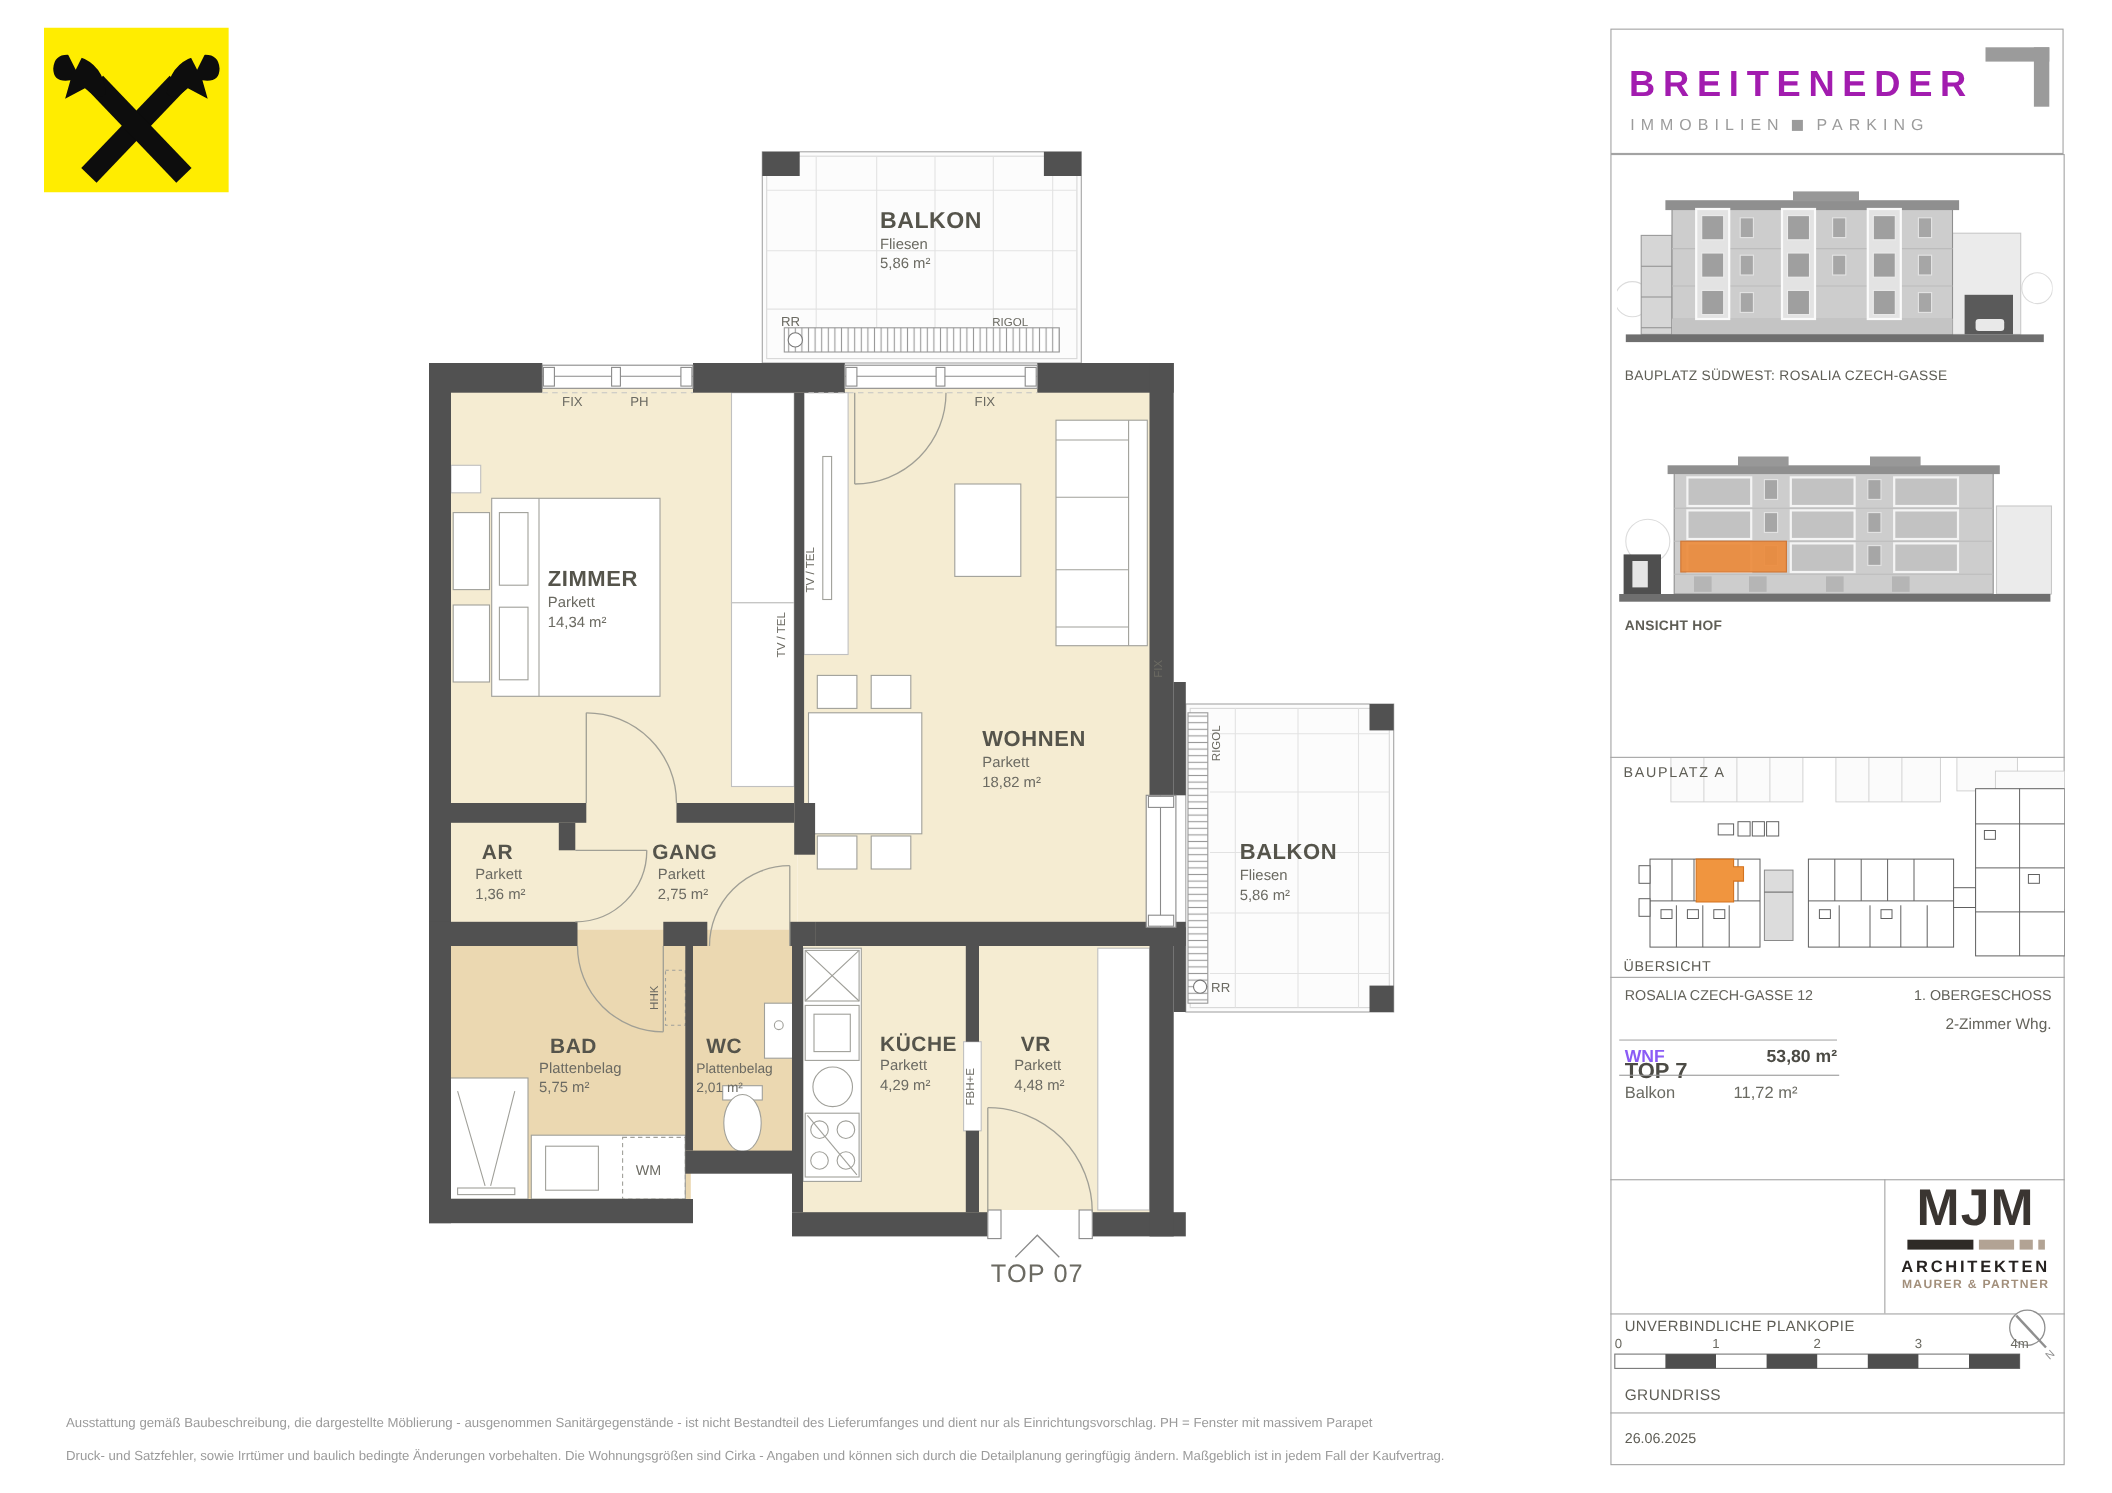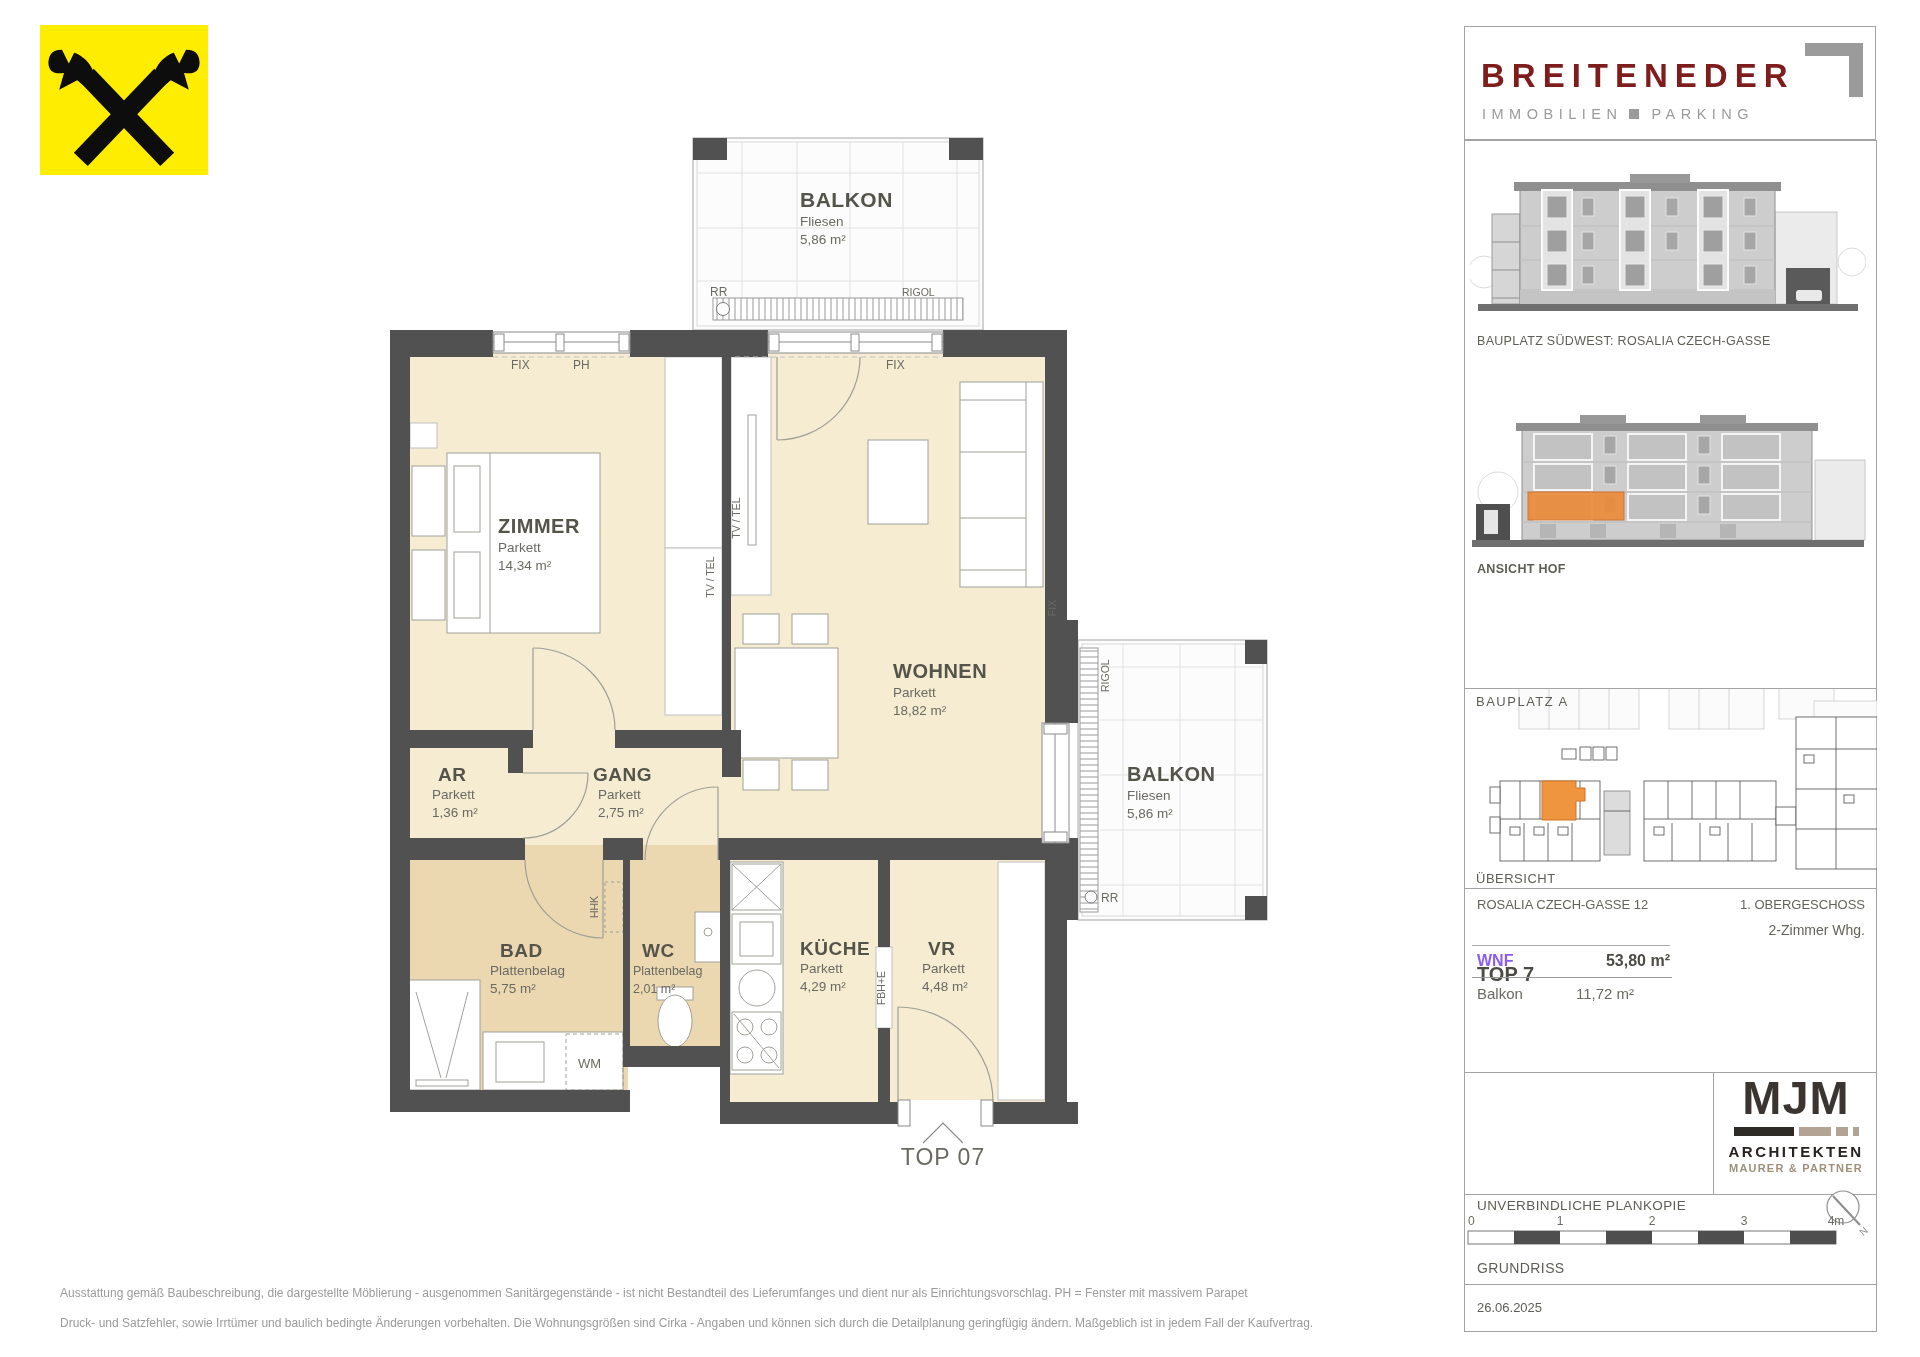--- a/index.html
+++ b/index.html
@@ -306,21 +306,21 @@
       <text x="885" y="988" class="ann-sm" transform="rotate(-90 885 988)" text-anchor="middle">FBH+E</text>
     </g>
 
     <g>
       <polyline points="923,1143 943,1123 963,1143" fill="none" stroke="#8a8a8a" stroke-width="1.2"></polyline>
       <text x="943" y="1165" text-anchor="middle" style="font-size:23px;fill:#6b6a62;letter-spacing:1px">TOP 07</text>
     </g>
   </svg>
 
   <div class="abs" style="left:1464px;top:26px;width:410px;height:112px;border:1.5px solid #a3a3a3;background:#fff;">
-    <div class="abs" style="left:16px;top:30px;font-size:33px;font-weight:bold;letter-spacing:7px;color:#7f1d1d;">BREITENEDER</div>
+    <div class="abs" style="left:16px;top:30px;font-size:33px;font-weight:bold;letter-spacing:7px;color:#a21caf;">BREITENEDER</div>
     <div class="abs" style="left:340px;top:16px;width:58px;height:13px;background:#9b9b9b;"></div>
     <div class="abs" style="left:384px;top:16px;width:14px;height:54px;background:#9b9b9b;"></div>
     <div class="abs" style="left:17px;top:79px;font-size:14.5px;letter-spacing:5.5px;color:#9b9b9b;display:flex;align-items:center;">
       <span>IMMOBILIEN</span>
       <span style="display:inline-block;width:10px;height:10px;background:#9b9b9b;margin:0 12px 0 7px;"></span>
       <span>PARKING</span>
     </div>
   </div>
 
   <div class="abs" style="left:1464px;top:140px;width:411px;height:1190px;border:1px solid #a3a3a3;"></div>

